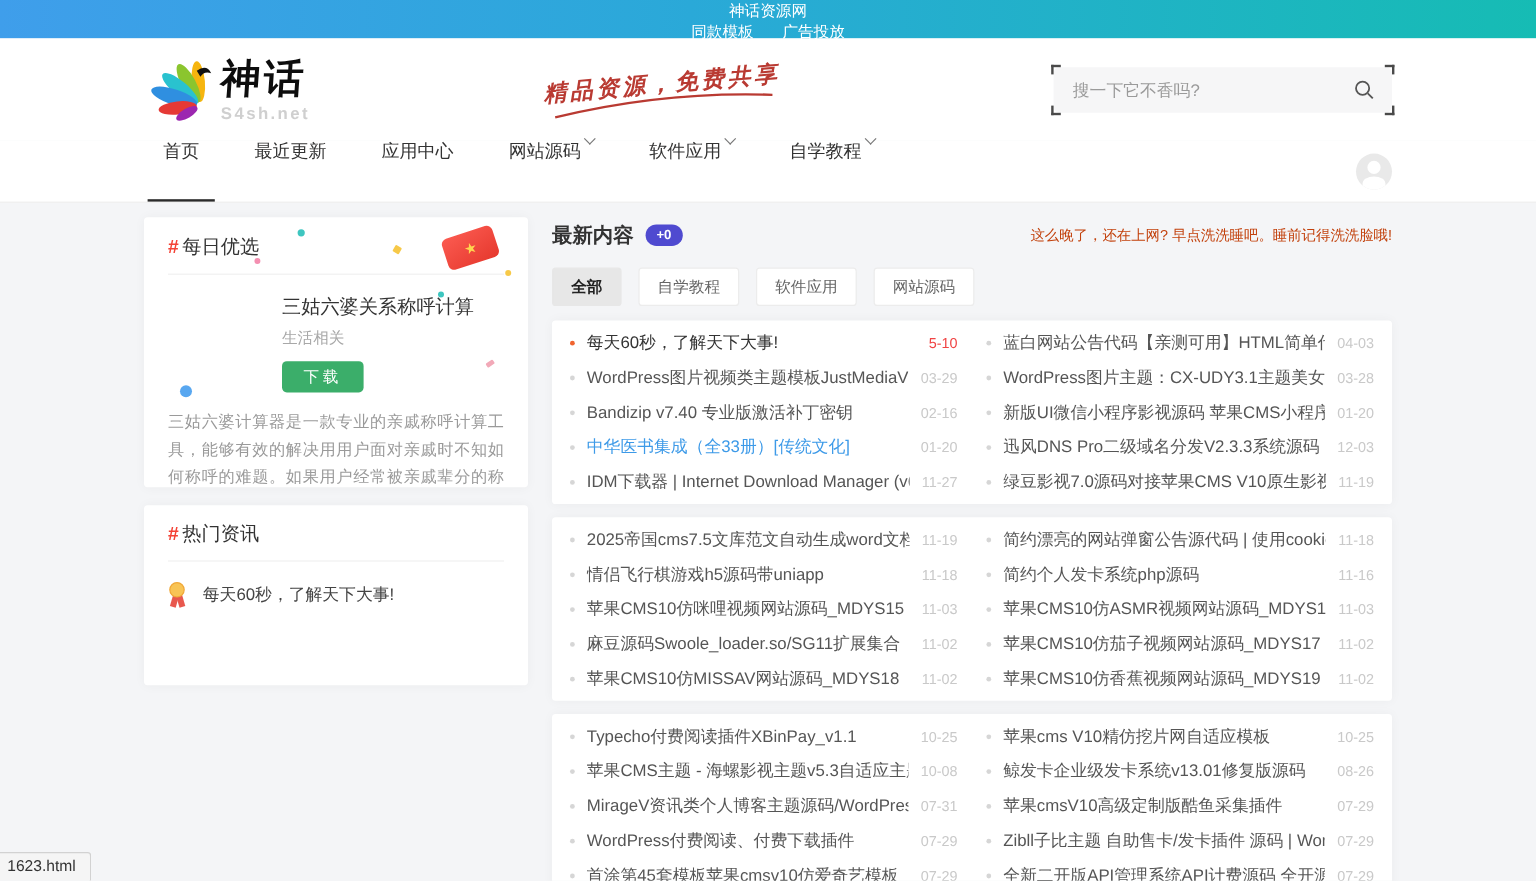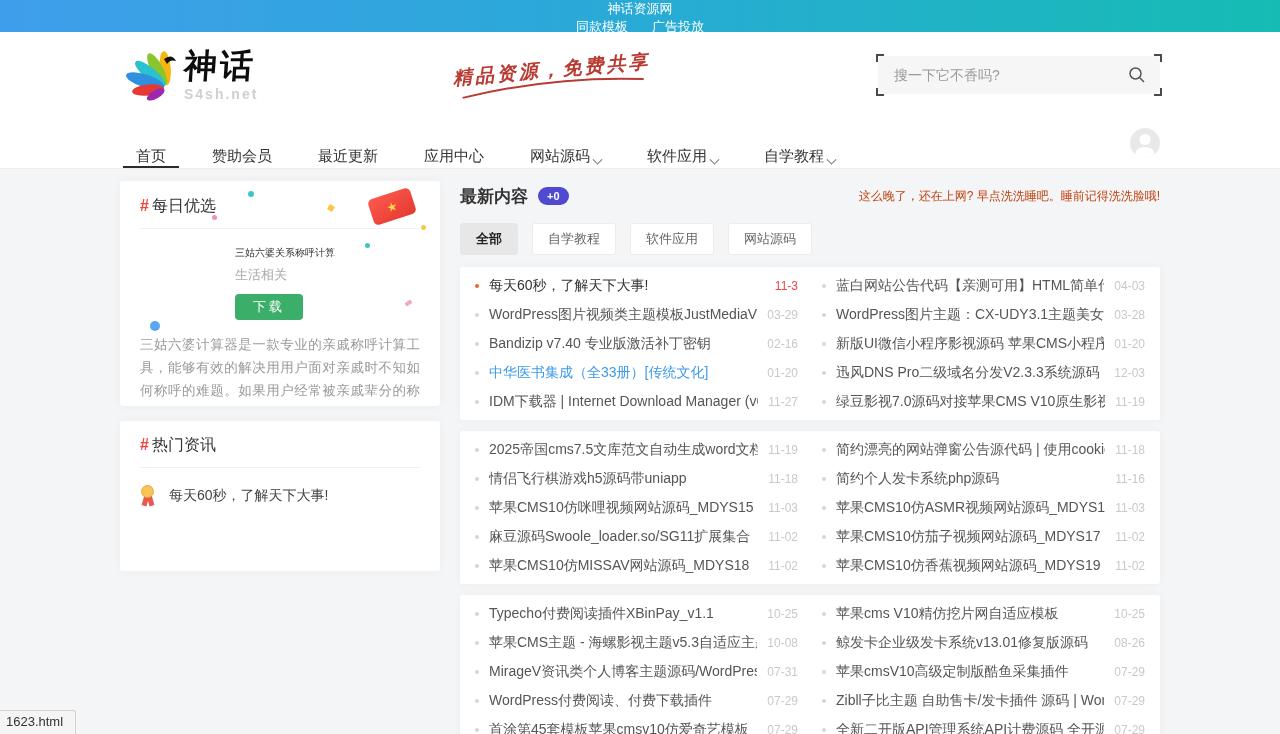--- a/index.html
+++ b/index.html
@@ -38,21 +38,21 @@
   .corner { position:absolute; width:8px; height:8px; border:0 solid #4a4a4a; }
   .corner.tl { top:-2px; left:-2px; border-top-width:2px; border-left-width:2px; }
   .corner.tr { top:-2px; right:-2px; border-top-width:2px; border-right-width:2px; }
   .corner.bl { bottom:-2px; left:-2px; border-bottom-width:2px; border-left-width:2px; }
   .corner.br { bottom:-2px; right:-2px; border-bottom-width:2px; border-right-width:2px; }
   .search-icon { width:18px; height:18px; flex:none; cursor:pointer; }
   
   .navbar { height:52px; background:#fff; border-bottom:1px solid #ededed; display:flex; align-items:stretch; padding:0 120px 0 123px; }
   .nav-items { display:flex; gap:20px; }
   .nav-item {
-    display:flex; align-items:flex-end; gap:4px; padding:0 13px;
+    display:flex; align-items:flex-start; gap:4px; padding:0 13px;
     font-size:15px; color:#333; cursor:pointer; border-bottom:2px solid transparent;
   }
   .nav-item.active { border-bottom-color:#2b2b2b; }
   .caret { width:7px; height:7px; border-right:1.5px solid #777; border-bottom:1.5px solid #777; transform:rotate(45deg) translate(-2px,-2px); margin-top:-2px; }
   .avatar { margin-left:auto; align-self:center; width:30px; height:30px; border-radius:50%; background:#e9e9e9; position:relative; overflow:hidden; cursor:pointer; flex:none; }
   .avatar .a-head { position:absolute; top:6px; left:50%; transform:translateX(-50%); width:11px; height:11px; border-radius:50%; background:#fff; }
   .avatar .a-body { position:absolute; top:19px; left:50%; transform:translateX(-50%); width:19px; height:12px; border-radius:50% 50% 0 0; background:#fff; }
   
   .main { display:flex; gap:20px; padding:12px 120px 0; align-items:flex-start; }
   .left-col { width:320px; flex:none; display:flex; flex-direction:column; gap:15px; }
@@ -88,21 +88,21 @@
   }
   .confetti { position:absolute; border-radius:50%; z-index:1; }
   .c1 { width:6px; height:6px; background:#3ec6c0; left:128px; top:10px; }
   .c2 { width:6px; height:6px; background:#f7c948; left:208px; top:24px; border-radius:1px; transform:rotate(30deg); }
   .c3 { width:5px; height:5px; background:#f48fb1; left:92px; top:34px; }
   .c4 { width:10px; height:10px; background:#58a7f0; left:30px; top:140px; }
   .c5 { width:7px; height:4px; background:#f2a9b8; right:28px; top:120px; border-radius:1px; transform:rotate(-35deg); }
   .c6 { width:5px; height:5px; background:#3ec6c0; right:70px; top:62px; }
   .c7 { width:5px; height:5px; background:#f7c948; right:14px; top:44px; }
   .app-block { margin:17px 0 0 95px; position:relative; z-index:2; }
-  .app-title { font-size:10px; color:#333; }
+  .app-title { font-size:16px; color:#333; }
   .app-cat { font-size:13px; color:#a8a8a8; margin-top:6px; }
   .btn-download {
     margin-top:10px; width:68px; height:26px; border:none; border-radius:4px;
     background:#3bae6a; color:#fff; font-size:13px; letter-spacing:3px; cursor:pointer;
     display:flex; align-items:center; justify-content:center; font-family:"Liberation Sans", sans-serif;
   }
   .daily-desc { margin-top:13px; font-size:13.5px; color:#9a9a9a; line-height:23px; text-align:justify; position:relative; z-index:2; }
   
   .hot { height:150px; padding:14px 20px; }
   .hot-item { display:flex; align-items:center; gap:13px; margin-top:17px; font-size:14px; color:#444; cursor:pointer; }
@@ -197,23 +197,20 @@
     </svg>
   </div>
 </div>
 
 <div class="navbar">
   <div class="nav-items">
       <div class="nav-item active">
         <span>首页</span>
       </div>
       <div class="nav-item">
-        <span>赞助会员</span>
-      </div>
-      <div class="nav-item">
         <span>最近更新</span>
       </div>
       <div class="nav-item">
         <span>应用中心</span>
       </div>
       <div class="nav-item">
         <span>网站源码</span>
         <span class="caret"></span>
       </div>
       <div class="nav-item">
@@ -289,21 +286,21 @@
         <div class="tab">自学教程</div>
         <div class="tab">软件应用</div>
         <div class="tab">网站源码</div>
       </div>
     <div class="groups">
         <div class="group">
           <div class="gcol">
             <div class="row hot-item-row">
               <span class="bullet"></span>
               <span class="title">每天60秒，了解天下大事!</span>
-              <span class="date">11-3</span>
+              <span class="date">5-10</span>
             </div>
             <div class="row">
               <span class="bullet"></span>
               <span class="title">WordPress图片视频类主题模板JustMediaV2.7....</span>
               <span class="date">03-29</span>
             </div>
             <div class="row">
               <span class="bullet"></span>
               <span class="title">Bandizip v7.40 专业版激活补丁密钥</span>
               <span class="date">02-16</span>

